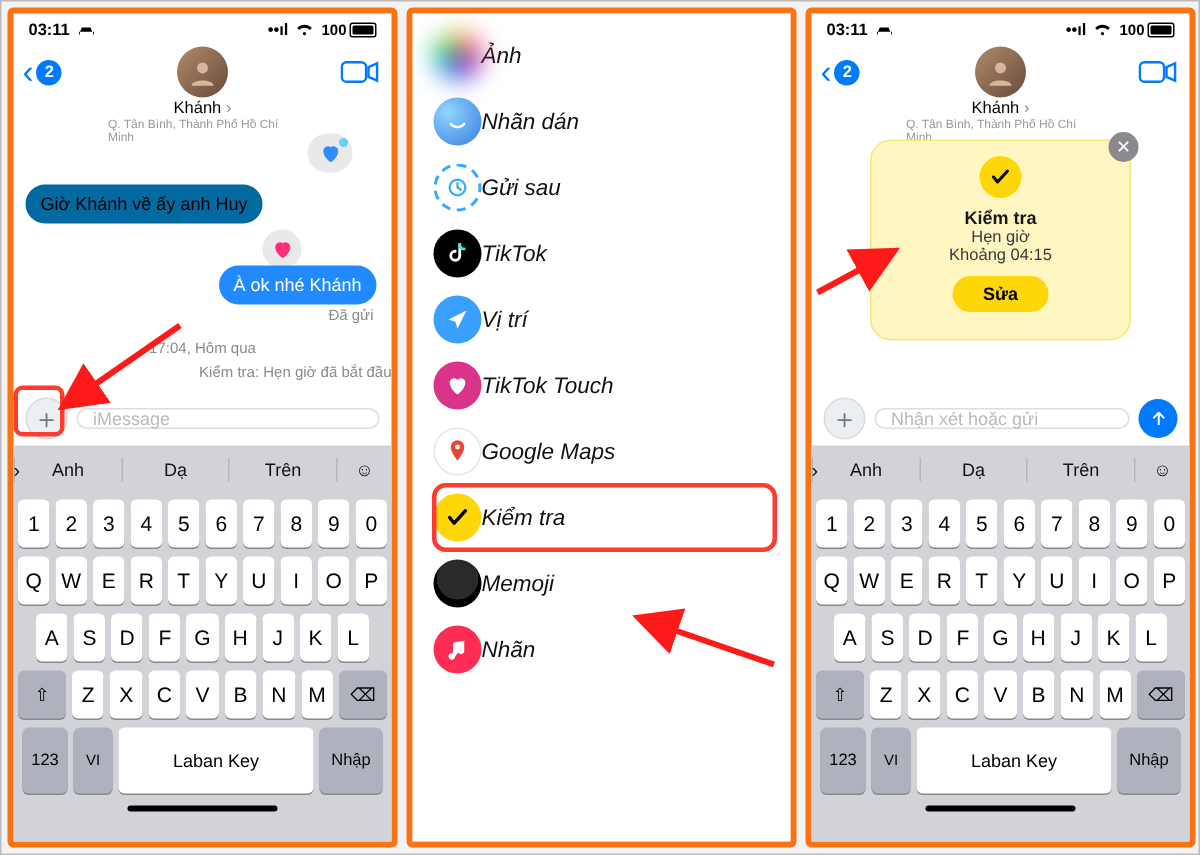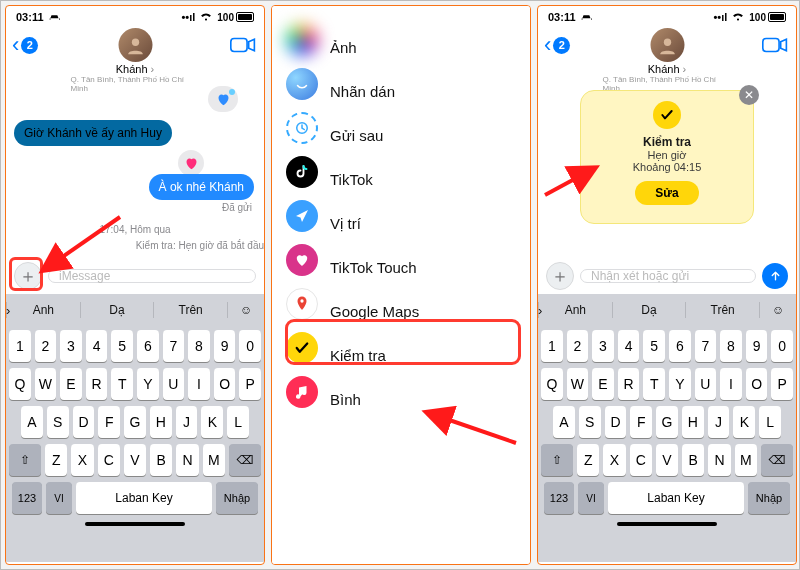--- a/index.html
+++ b/index.html
@@ -1,20 +1,20 @@
 <!DOCTYPE html>
 <html><head>
 <meta charset="utf-8">
 <style>
   * { box-sizing: border-box; margin: 0; padding: 0; font-family: -apple-system, "Helvetica Neue", Helvetica, Arial, sans-serif; }
   body { background:#fff; }
   .stage { width:800px; height:570px; position:relative; background:#f3f3f3; border:1px solid #bbb; }
   .phone {
     position:absolute; top:4px; height:560px; width:260px;
-    background:#fff; border:1px solid #f97316; border-radius:4px; overflow:hidden;
+    background:#fff; border:4px solid #f97316; border-radius:4px; overflow:hidden;
   }
   .p1 { left:4px; }
   .p2 { left:270px; }
   .p3 { left:536px; }
 
   
   .statusbar { height:22px; display:flex; align-items:center; justify-content:space-between;
     font-size:11px; font-weight:600; padding:0 10px; color:#000; }
   .statusbar .left, .statusbar .right { display:flex; align-items:center; gap:4px;}
   .car-icon { width:14px;height:10px; }
@@ -80,30 +80,30 @@
   .kb-rows { padding:4px 3px 0; }
   .krow { display:flex; gap:4px; margin-bottom:6px; justify-content:center;}
   .key { background:#fff; border-radius:4px; box-shadow:0 1px 0 #888;
     height:32px; flex:1; display:flex; align-items:center; justify-content:center;
     font-size:14px; color:#000; min-width:0;}
   .key.num { font-size:14px;}
   .key.fn { background:#aeb2bc; font-size:15px;}
   .key.wide { flex:0 0 32px; font-size:12px;}
   .key.space { flex:1; font-size:12px;}
   .kb-bottom { display:flex; gap:4px; padding:0 3px; }
-  .kb-bottom .key { height:32px; }
+  .kb-bottom .key { height:44px; }
   .kb-bottom .k123 { flex:0 0 30px; background:#aeb2bc; font-size:11px;}
   .kb-bottom .vi  { flex:0 0 26px; background:#aeb2bc; font-size:10px;}
   .kb-bottom .enter { flex:0 0 42px; background:#aeb2bc; font-size:11px;}
   .home-ind { height:20px; display:flex; align-items:center; justify-content:center;}
   .home-ind div { width:100px;height:4px;background:#000;border-radius:2px;}
 
   
   .menu-panel { background:#fff; height:100%; padding:6px 10px 0 14px; overflow:hidden;}
-  .menu-item { display:flex; align-items:flex-end; gap:12px; height:44px; font-size:15px; color:#111; border-radius:8px;}
+  .menu-item { display:flex; align-items:center; height:44px; font-size:15px; color:#111; border-radius:8px;font-style:italic;}
   .menu-item .mi-icon { width:32px;height:32px;border-radius:50%; display:flex;
     align-items:center; justify-content:center; flex:0 0 32px;}
   .mi-icon svg{width:18px;height:18px;}
   .hl { outline:3px solid #ff3b30; outline-offset:-2px; background:#fff; }
   .ic-photos { background: conic-gradient(#f9ce34, #ee2a7b, #6228d7, #2e8dff, #0bd97a, #f9ce34); filter:blur(8px); border-radius:50%;}
   .ic-stickers { background: radial-gradient(circle at 30% 30%, #8fd6ff, #3b7be0); }
   .ic-audio { background:#ff4d3d; }
   .ic-later { border:2px dashed #34aaff; background:#fff; }
   .ic-store { background:#1da3ff; }
   .ic-tiktok { background:#000; }
@@ -340,26 +340,30 @@
       </div>
       <div class="menu-item hl">
         <div class="mi-icon ic-check">
           <svg viewBox="0 0 24 24">
               <path d="M5 12l4 5 10-11" stroke="#000" stroke-width="3" fill="none" stroke-linecap="round" stroke-linejoin="round"></path>
             </svg>
         </div>
         <span>Kiểm tra</span>
       </div>
       <div class="menu-item">
+        <div class="mi-icon ic-memoji"></div>
+        <span>Memoji</span>
+      </div>
+      <div class="menu-item">
         <div class="mi-icon ic-music">
           <svg viewBox="0 0 24 24">
               <path d="M10 18a3 3 0 1 1-2-2.8V6l10-2v9a3 3 0 1 1-2-2.8" fill="#fff"></path>
             </svg>
         </div>
-        <span>Bình</span>
+        <span>Nhãn</span>
       </div>
     </div>
   </div>
 
   <div class="phone p3">
     <div class="statusbar">
       <div class="left">
         <span>03:11</span>
         <svg class="car-icon" viewBox="0 0 24 16">
             <path d="M4 10h14l-2-5H6z M3 10h1v3H3z M19 10h1v3h-1z" fill="#000"></path>

